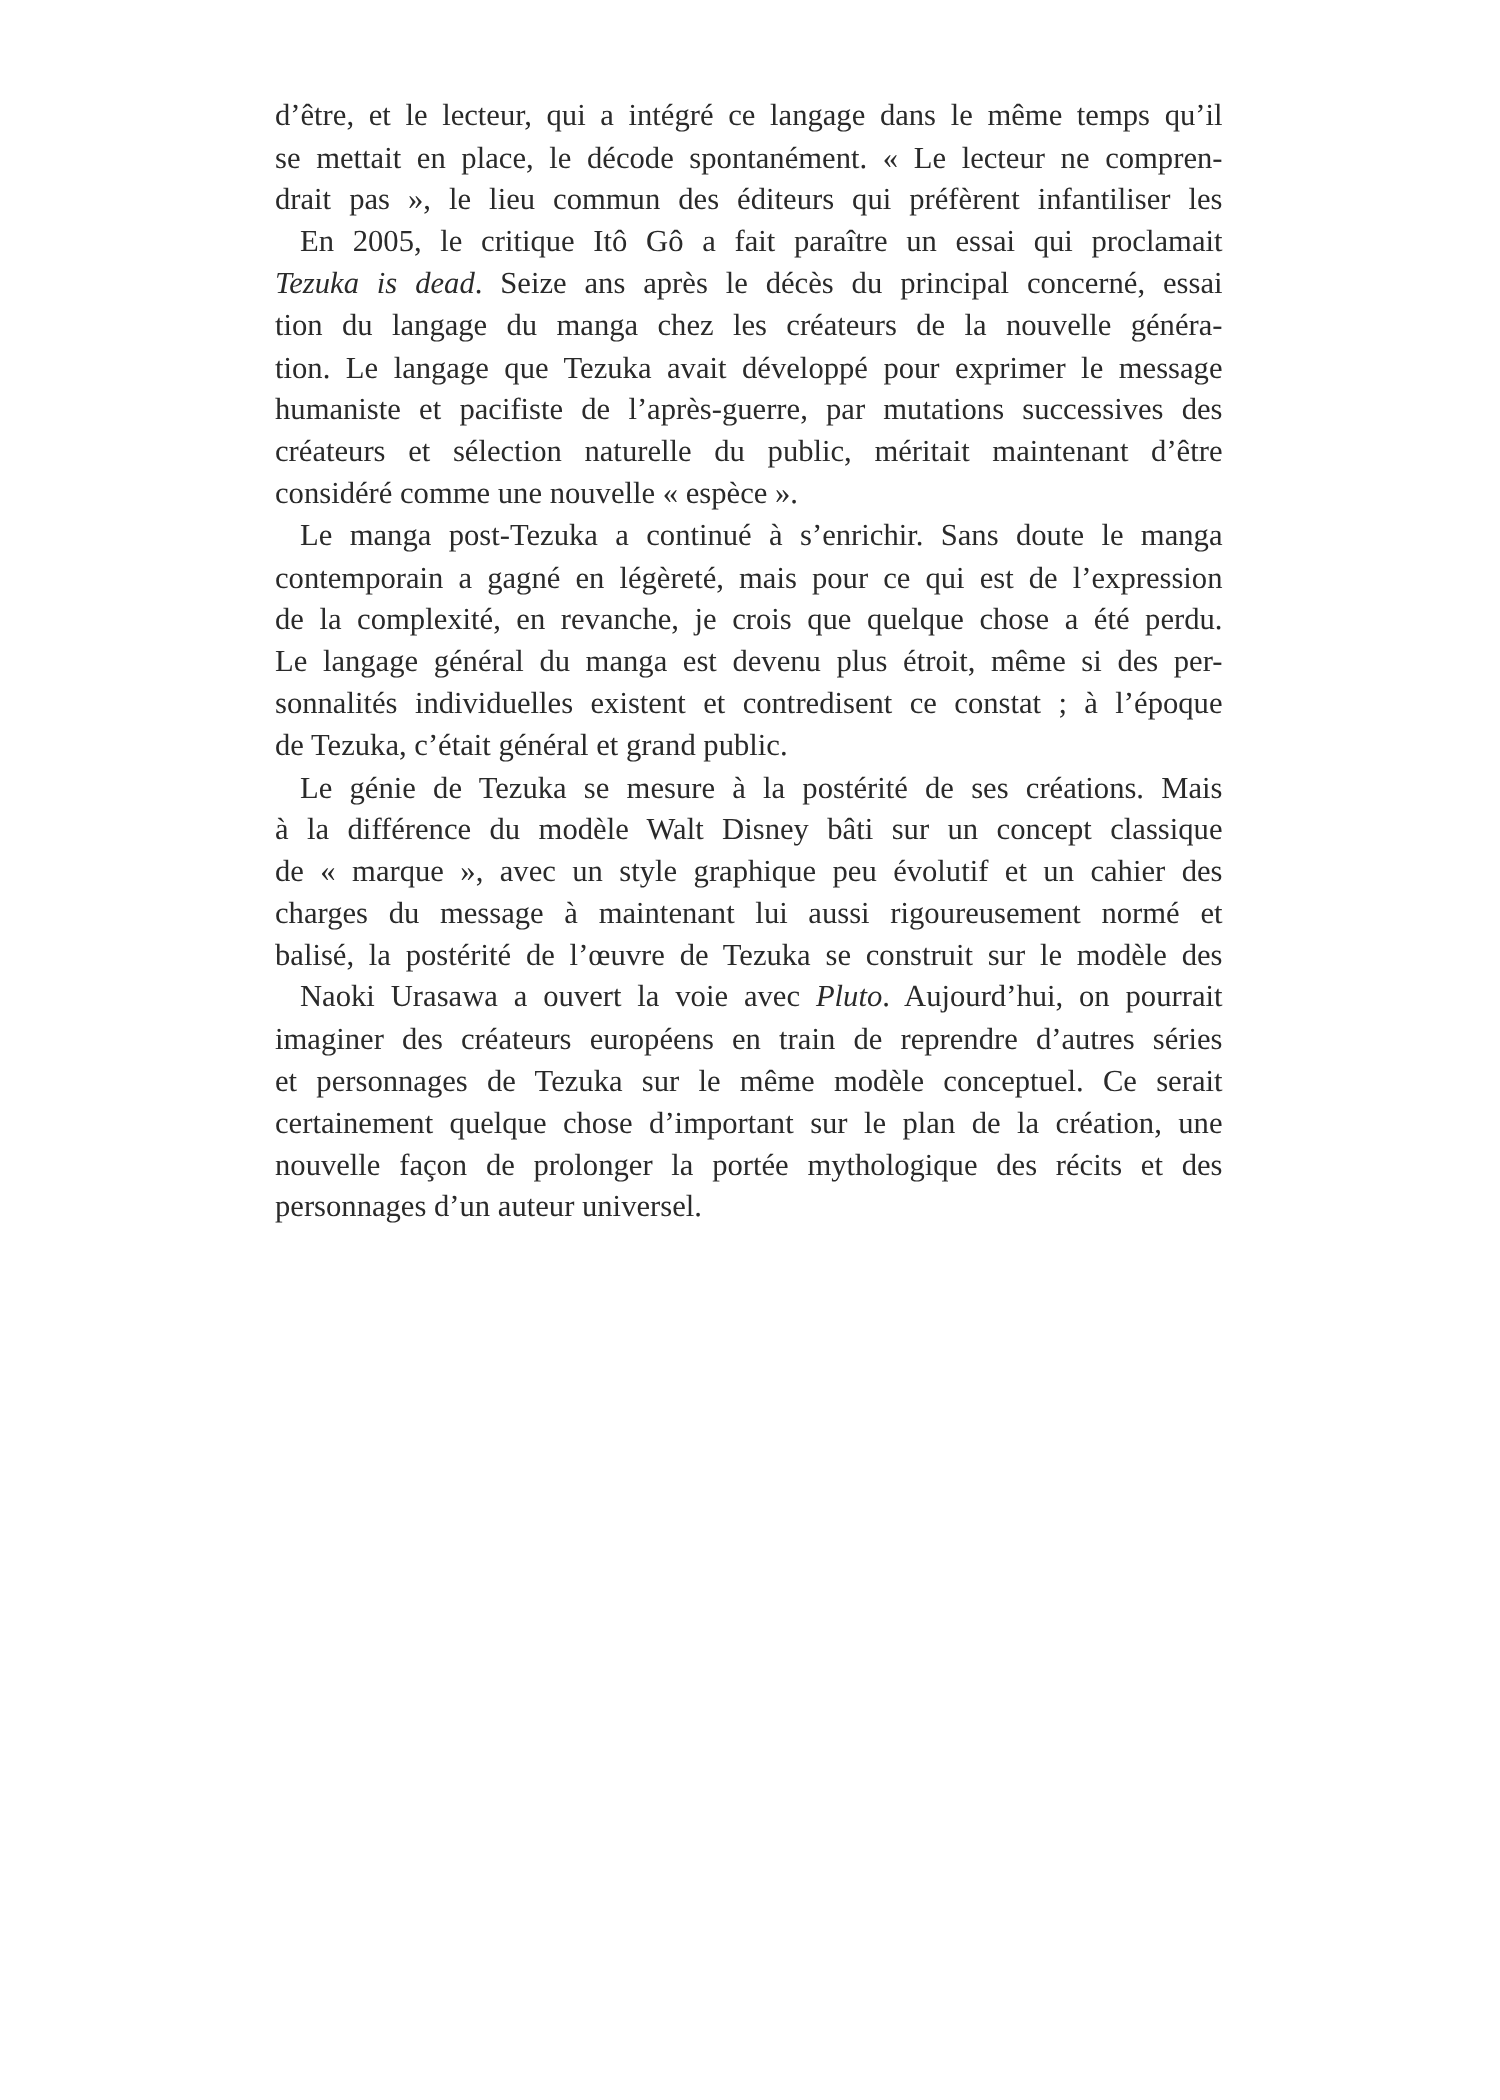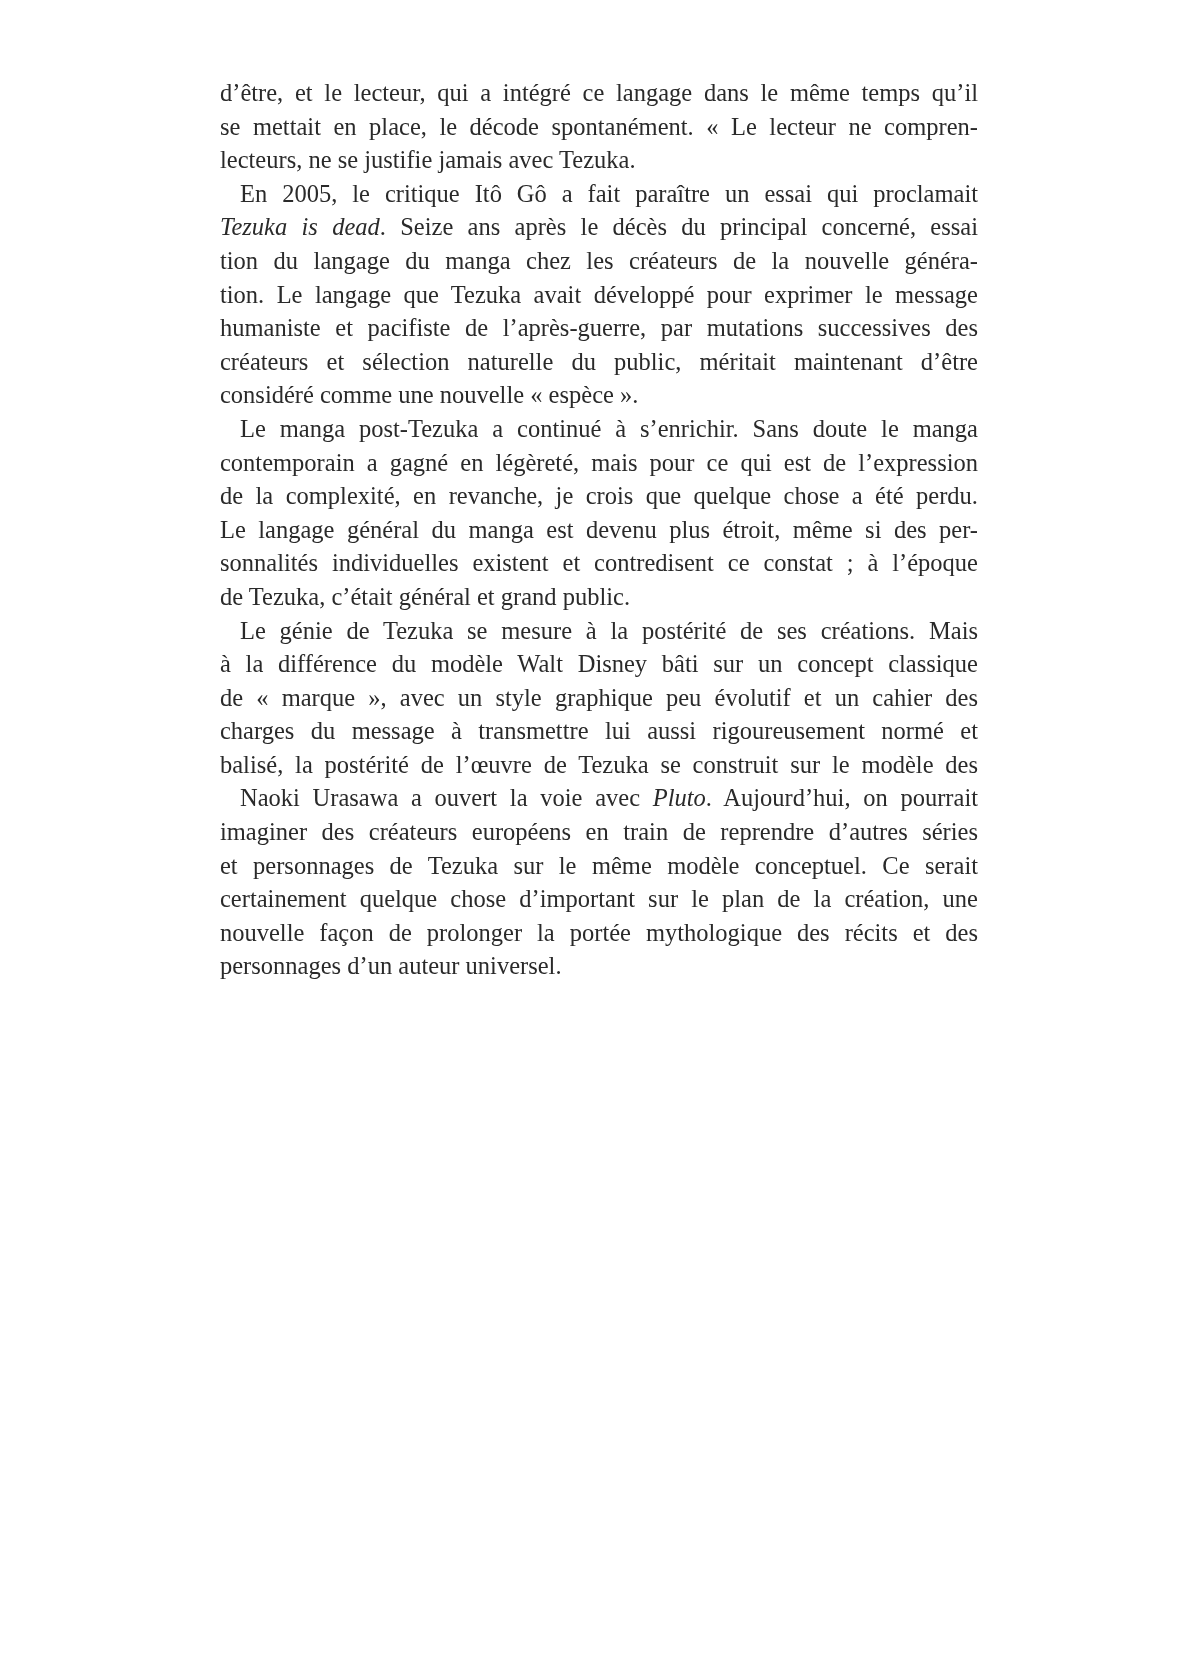--- a/index.html
+++ b/index.html
@@ -25,21 +25,21 @@
     .line.indent { text-indent: 20px; }
     .line span.it { font-style: italic; }
   </style>
 </head>
 <body>
 
 <div class="page-text" id="page-body">
     <div class="para">
       <span class="line">d’être, et le lecteur, qui a intégré ce langage dans le même temps qu’il</span>
       <span class="line">se mettait en place, le décode spontanément. « Le lecteur ne compren-</span>
-      <span class="line last">lecteurs, ne se justifie jamais avec Tezuka.</span>
+      <span class="line">drait pas », le lieu commun des éditeurs qui préfèrent infantiliser les</span>
     </div>
     <div class="para">
       <span class="line indent">En 2005, le critique Itô Gô a fait paraître un essai qui proclamait</span>
       <span class="line"><span class="it">Tezuka is dead</span><span>. Seize ans après le décès du principal concerné, essai</span></span>
       <span class="line">tion du langage du manga chez les créateurs de la nouvelle généra-</span>
       <span class="line">tion. Le langage que Tezuka avait développé pour exprimer le message</span>
       <span class="line">humaniste et pacifiste de l’après-guerre, par mutations successives des</span>
       <span class="line">créateurs et sélection naturelle du public, méritait maintenant d’être</span>
       <span class="line last">considéré comme une nouvelle « espèce ».</span>
     </div>
@@ -48,21 +48,21 @@
       <span class="line">contemporain a gagné en légèreté, mais pour ce qui est de l’expression</span>
       <span class="line">de la complexité, en revanche, je crois que quelque chose a été perdu.</span>
       <span class="line">Le langage général du manga est devenu plus étroit, même si des per-</span>
       <span class="line">sonnalités individuelles existent et contredisent ce constat ; à l’époque</span>
       <span class="line last">de Tezuka, c’était général et grand public.</span>
     </div>
     <div class="para">
       <span class="line indent">Le génie de Tezuka se mesure à la postérité de ses créations. Mais</span>
       <span class="line">à la différence du modèle Walt Disney bâti sur un concept classique</span>
       <span class="line">de « marque », avec un style graphique peu évolutif et un cahier des</span>
-      <span class="line">charges du message à transmettre lui aussi rigoureusement normé et</span>
+      <span class="line">charges du message à maintenant lui aussi rigoureusement normé et</span>
       <span class="line">balisé, la postérité de l’œuvre de Tezuka se construit sur le modèle des</span>
     </div>
     <div class="para">
       <span class="line indent"><span>Naoki Urasawa a ouvert la voie avec </span><span class="it">Pluto</span><span>. Aujourd’hui, on pourrait</span></span>
       <span class="line">imaginer des créateurs européens en train de reprendre d’autres séries</span>
       <span class="line">et personnages de Tezuka sur le même modèle conceptuel. Ce serait</span>
       <span class="line">certainement quelque chose d’important sur le plan de la création, une</span>
       <span class="line">nouvelle façon de prolonger la portée mythologique des récits et des</span>
       <span class="line last">personnages d’un auteur universel.</span>
     </div>

